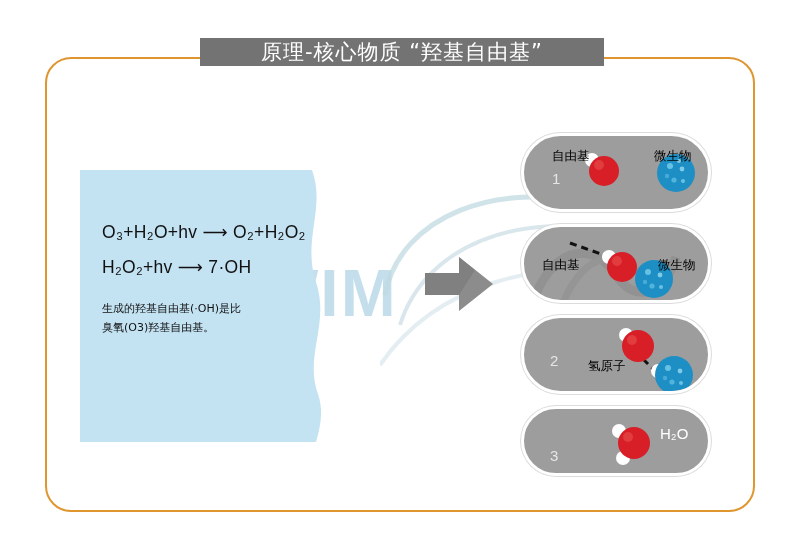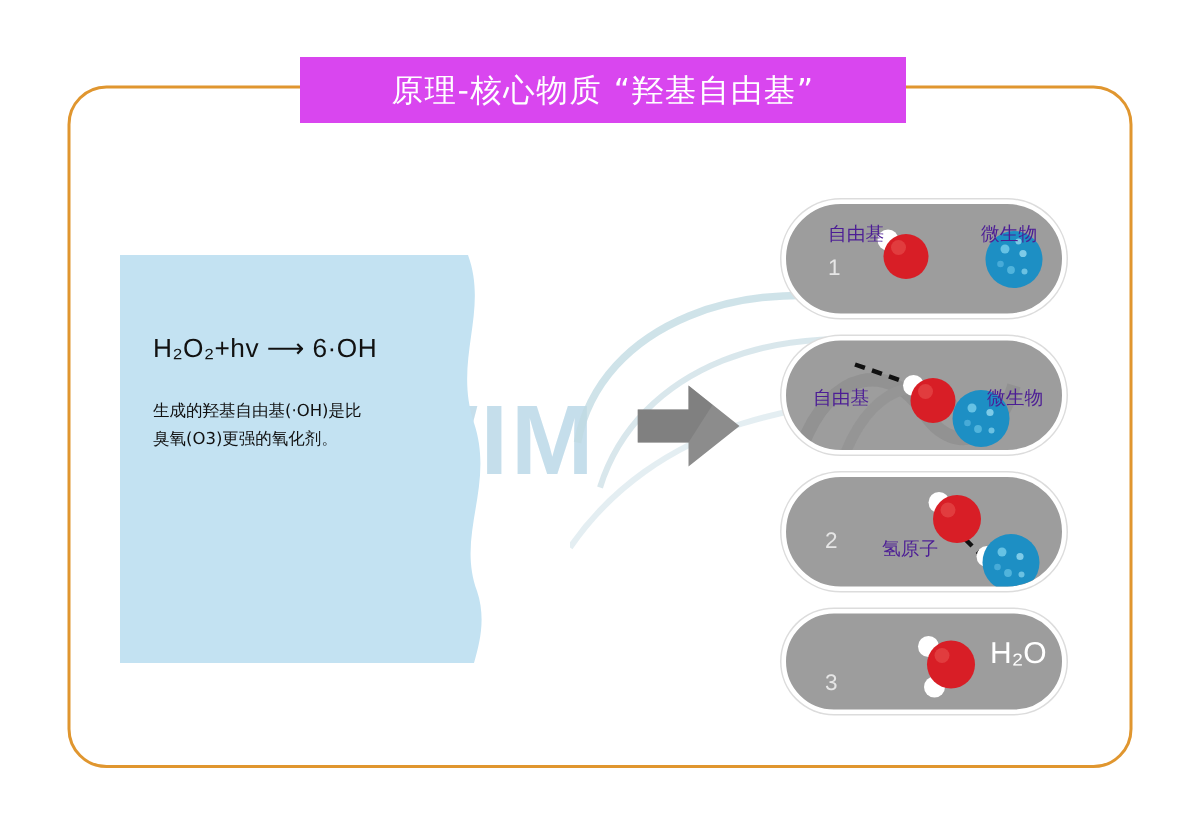--- a/index.html
+++ b/index.html
@@ -18,22 +18,22 @@
     width: 710px; height: 455px;
     border: 2px solid #E0962F;
     border-radius: 26px;
     background: transparent;
   }
 
   
   .title-banner {
     position: absolute;
     left: 200px; top: 38px;
-    width: 404px; height: 44px;
-    background: #d946ef;
+    width: 404px; height: 28px;
+    background: #737373;
     display: flex;
     align-items: center;
     justify-content: center;
     z-index: 6;
   }
   .title-text {
     color: #ffffff;
     font-size: 21px;
     letter-spacing: 1px;
     white-space: nowrap;
@@ -102,37 +102,37 @@
     position: absolute;
     background: #9D9D9D;
     border: 3px solid #FFFFFF;
     border-radius: 44px;
     box-shadow: 0 0 0 1px #DCDCDC;
     z-index: 5;
     overflow: hidden;
   }
   .pill-label {
     position: absolute;
-    color: #4c1d95;
+    color: #000000;
     font-size: 12.5px;
     white-space: nowrap;
     font-family: "DejaVu Sans", "Liberation Sans", sans-serif;
     z-index: 3;
   }
   .pill-num {
     position: absolute;
     color: #E6E6E6;
     font-size: 15px;
     font-family: "Liberation Sans", sans-serif;
     z-index: 3;
   }
   .pill-formula {
     position: absolute;
     color: #FFFFFF;
-    font-size: 20px;
+    font-size: 15px;
     font-family: "Liberation Sans", sans-serif;
     z-index: 3;
   }
   .pill svg.art { position: absolute; left: 0; top: 0; z-index: 2; }
   .pill svg.bgswoosh { position: absolute; left: 0; top: 0; z-index: 1; opacity: .35; }
 </style>
 </head>
 <body>
 
 <div id="root">
@@ -156,24 +156,25 @@
   </div>
 
   <div class="blue-panel">
     <svg width="260" height="272" viewBox="0 0 260 272">
       <path d="M0 0 H232 C246 38, 222 70, 236 112
                C250 154, 224 186, 238 224
                C244 242, 240 258, 236 272
                H0 Z" fill="#C3E2F2"></path>
     </svg>
     <div class="panel-content">
-      <div class="formula">H₂O₂+hv ⟶ 6·OH</div>
+      <div class="formula">O₃+H₂O+hv ⟶  O₂+H₂O₂</div>
+      <div class="formula">H₂O₂+hv ⟶ 7·OH</div>
       <div class="desc">
         <div>生成的羟基自由基(·OH)是比</div>
-        <div>臭氧(O3)更强的氧化剂。</div>
+        <div>臭氧(O3)羟基自由基。</div>
       </div>
     </div>
   </div>
 
   <div class="big-arrow">
     <svg width="70" height="58" viewBox="0 0 70 58">
       <polygon points="0,18 34,18 34,2 68,29 34,56 34,40 0,40" fill="#8C8C8C"></polygon>
       <polygon points="0,18 34,18 34,2 50,15 34,40 0,40" fill="#767676" opacity=".55"></polygon>
     </svg>
   </div>

